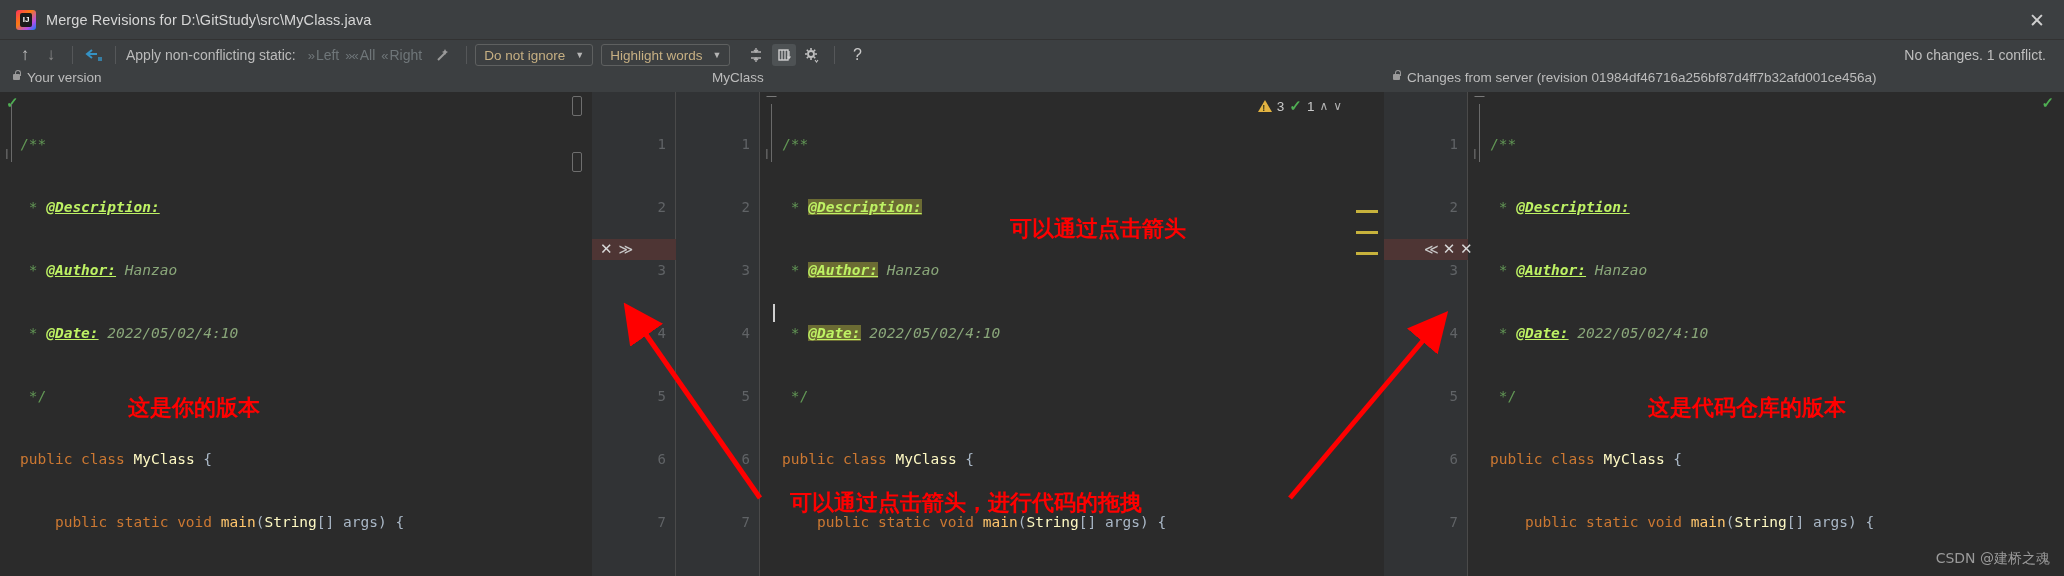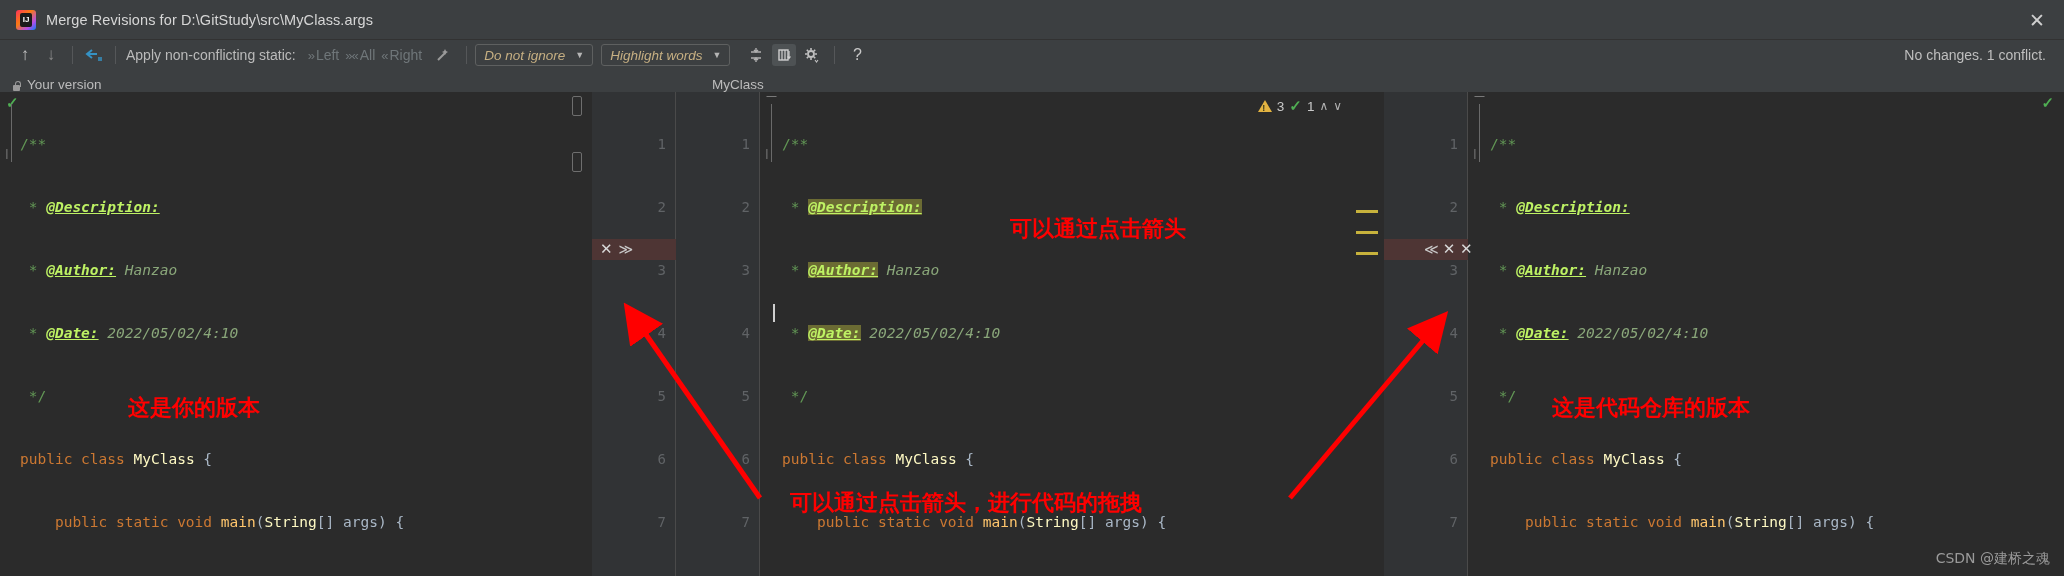--- a/index.html
+++ b/index.html
@@ -49,37 +49,37 @@
     width: 26px; height: 24px; display:flex; align-items:center; justify-content:center;
     color: #a9b7c6; flex: 0 0 auto;
   }
   .tb-sep { width: 1px; height: 18px; background: #555759; margin: 0 8px; flex:0 0 auto; }
   .tb-label { color: #bbbbbb; font-size: 14px; margin: 0 6px 0 2px; white-space: nowrap; }
   .tb-dim { color: #6f7679; font-size: 14px; white-space: nowrap; }
   .tb-chevs { color: #6f7679; font-size: 13px; letter-spacing:-1px; margin: 0 2px 0 6px;}
   .combo {
     height: 22px; border: 1px solid #5e6060; border-radius: 3px; background: #3c3f41;
     color: #c7b083; font-size: 13.5px; display: flex; align-items: center;
-    padding: 0 8px; margin-right: 8px; white-space: nowrap; font-style: italic;
+    padding: 0 8px; margin-right: 8px; white-space: nowrap;
   }
   .combo .caret { margin-left: 10px; color:#b5b5b5; font-size: 9px; }
   .tb-right-icons { display:flex; align-items:center; margin-left: 4px; }
   .icon-btn {
     width: 24px; height: 22px; display:flex; align-items:center; justify-content:center;
     color:#b0b0b0; margin: 0 2px; border-radius: 3px;
   }
   .icon-btn.active { background: #4e5254; }
   .no-changes {
     position: absolute; right: 18px; top: 0; height: 30px; line-height: 30px;
     color: #bfbfbf; font-size: 14px;
   }
 
   
   .panel-heads { position: absolute; left:0; top:70px; width:2064px; height:22px; background:#3c3f41; }
-  .phead { position:absolute; top:0; height:22px; display:flex; align-items:flex-end; color:#bcbcbc; font-size:13.5px;}
+  .phead { position:absolute; top:0; height:22px; display:flex; align-items:flex-start; color:#bcbcbc; font-size:13.5px;}
   .lock {
     width: 9px; height: 11px; position: relative; margin-right: 6px; flex:0 0 auto;
   }
   .lock::before {
     content:""; position:absolute; left:1px; top:4px; width:7px; height:6px;
     background:#9a9a9a; border-radius:1px;
   }
   .lock::after {
     content:""; position:absolute; left:2.5px; top:0px; width:4px; height:5px;
     border:1.5px solid #9a9a9a; border-bottom:none; border-radius:3px 3px 0 0;
@@ -181,21 +181,21 @@
     position:absolute; width:10px; height:20px; border:1px solid #6e6e6e; border-radius:2px;
   }
 </style>
 </head>
 <body>
 
 <div class="app">
 
   <div class="titlebar">
     <div class="ij-logo"></div>
-    <div class="title-text">Merge Revisions for D:\GitStudy\src\MyClass.args</div>
+    <div class="title-text">Merge Revisions for D:\GitStudy\src\MyClass.java</div>
     <div class="win-close">✕</div>
   </div>
 
   <div class="toolbar">
     <div class="tb-icon" style="font-size:17px;color:#c0c0c0;">↑</div>
     <div class="tb-icon" style="font-size:17px;color:#8a8a8a;">↓</div>
     <div class="tb-sep"></div>
     <div class="tb-icon" style="color:#3592c4;font-size:16px;">
       <svg width="18" height="14" viewBox="0 0 18 14">
         <path d="M2 6 L12 6 M7 2 L2 6 L7 10" stroke="#3592c4" stroke-width="2" fill="none"></path>
@@ -254,20 +254,24 @@
   </div>
 
   <div class="panel-heads">
     <div class="phead" id="head-left">
       <span class="lock"></span>
       <span>Your version</span>
     </div>
     <div class="phead" id="head-mid">
       <span>MyClass</span>
     </div>
+    <div class="phead" id="head-right">
+      <span class="lock"></span>
+      <span>Changes from server (revision 01984df46716a256bf87d4ff7b32afd001ce456a)</span>
+    </div>
   </div>
 
   <div class="editors">
 
     <div class="gutter" id="gut-left-strip"></div>
     <div class="gutter" id="gut-mid-1"></div>
     <div class="gutter" id="gut-mid-2"></div>
     <div class="gutter" id="gut-right"></div>
     <div class="vline" style="left:591px;"></div>
     <div class="vline" style="left:675px;"></div>
@@ -423,17 +427,17 @@
       <marker id="ah" markerWidth="8" markerHeight="8" refX="3" refY="4" orient="auto">
         <path d="M0,0 L8,4 L0,8 z" fill="#ff0000"></path>
       </marker>
     </defs>
     <line x1="760" y1="498" x2="638" y2="323" stroke="#ff0000" stroke-width="5" marker-end="url(#ah)"></line>
     <line x1="1290" y1="498" x2="1432" y2="330" stroke="#ff0000" stroke-width="5" marker-end="url(#ah)"></line>
   </svg>
 
   <div class="anno" style="left:128px;top:393px;">这是你的版本</div>
   <div class="anno" style="left:1010px;top:214px;">可以通过点击箭头</div>
-  <div class="anno" style="left:1552px;top:393px;">这是代码仓库的版本</div>
+  <div class="anno" style="left:1648px;top:393px;">这是代码仓库的版本</div>
   <div class="anno" style="left:790px;top:488px;">可以通过点击箭头，进行代码的拖拽</div>
 
   <div class="watermark">CSDN @建桥之魂</div>
 </div>
 
 </body></html>

